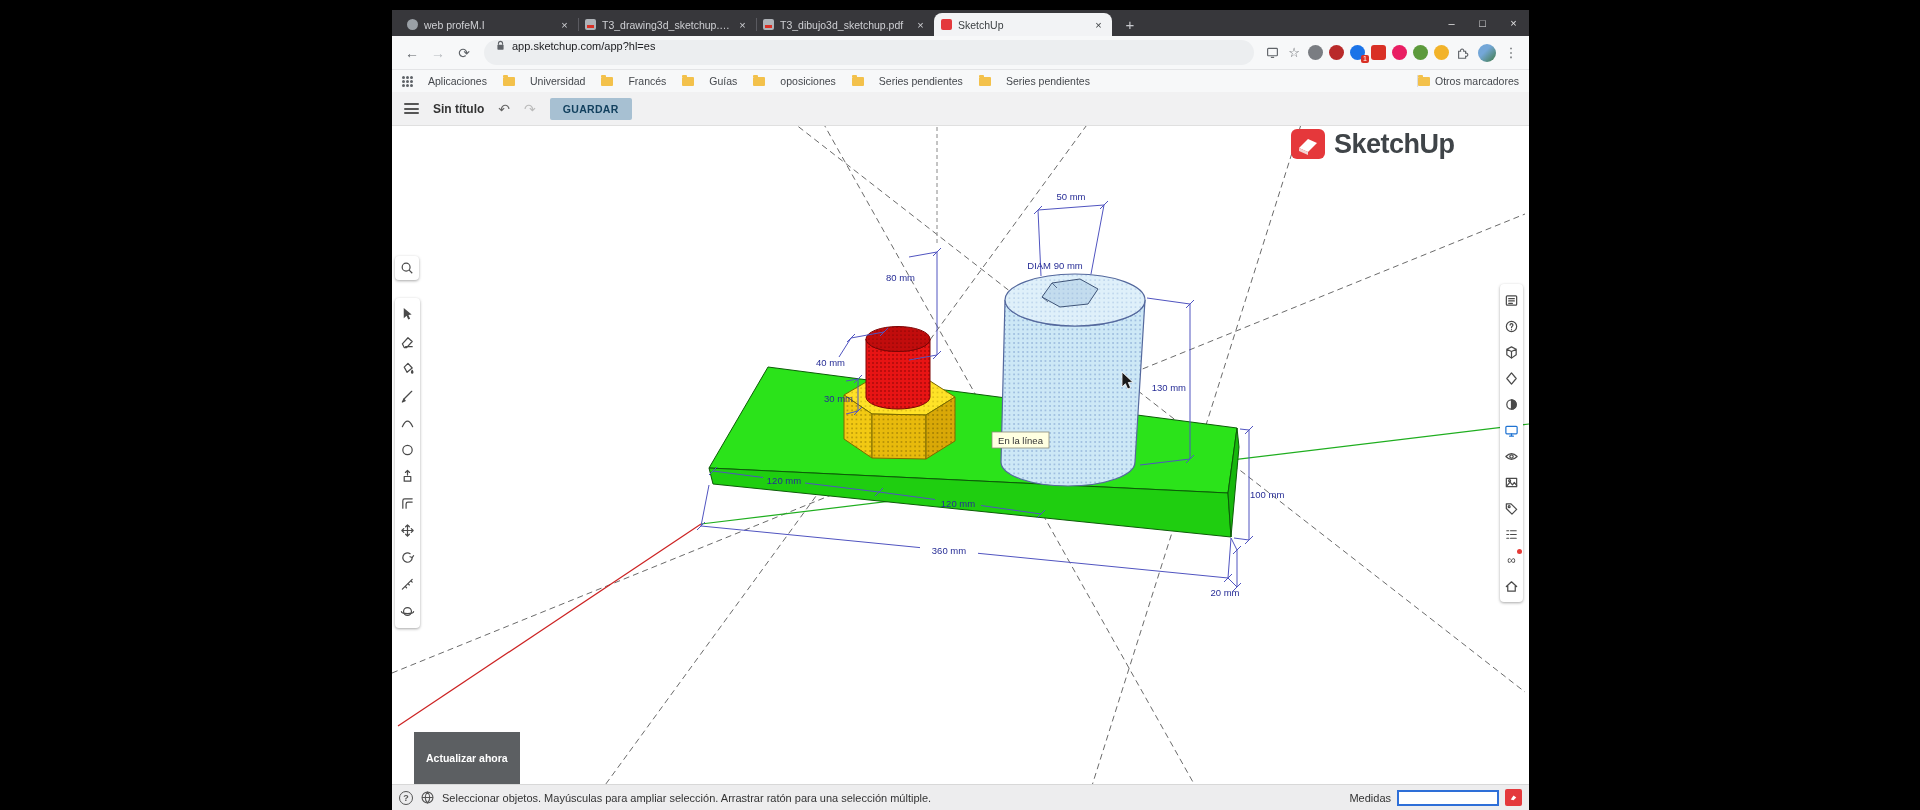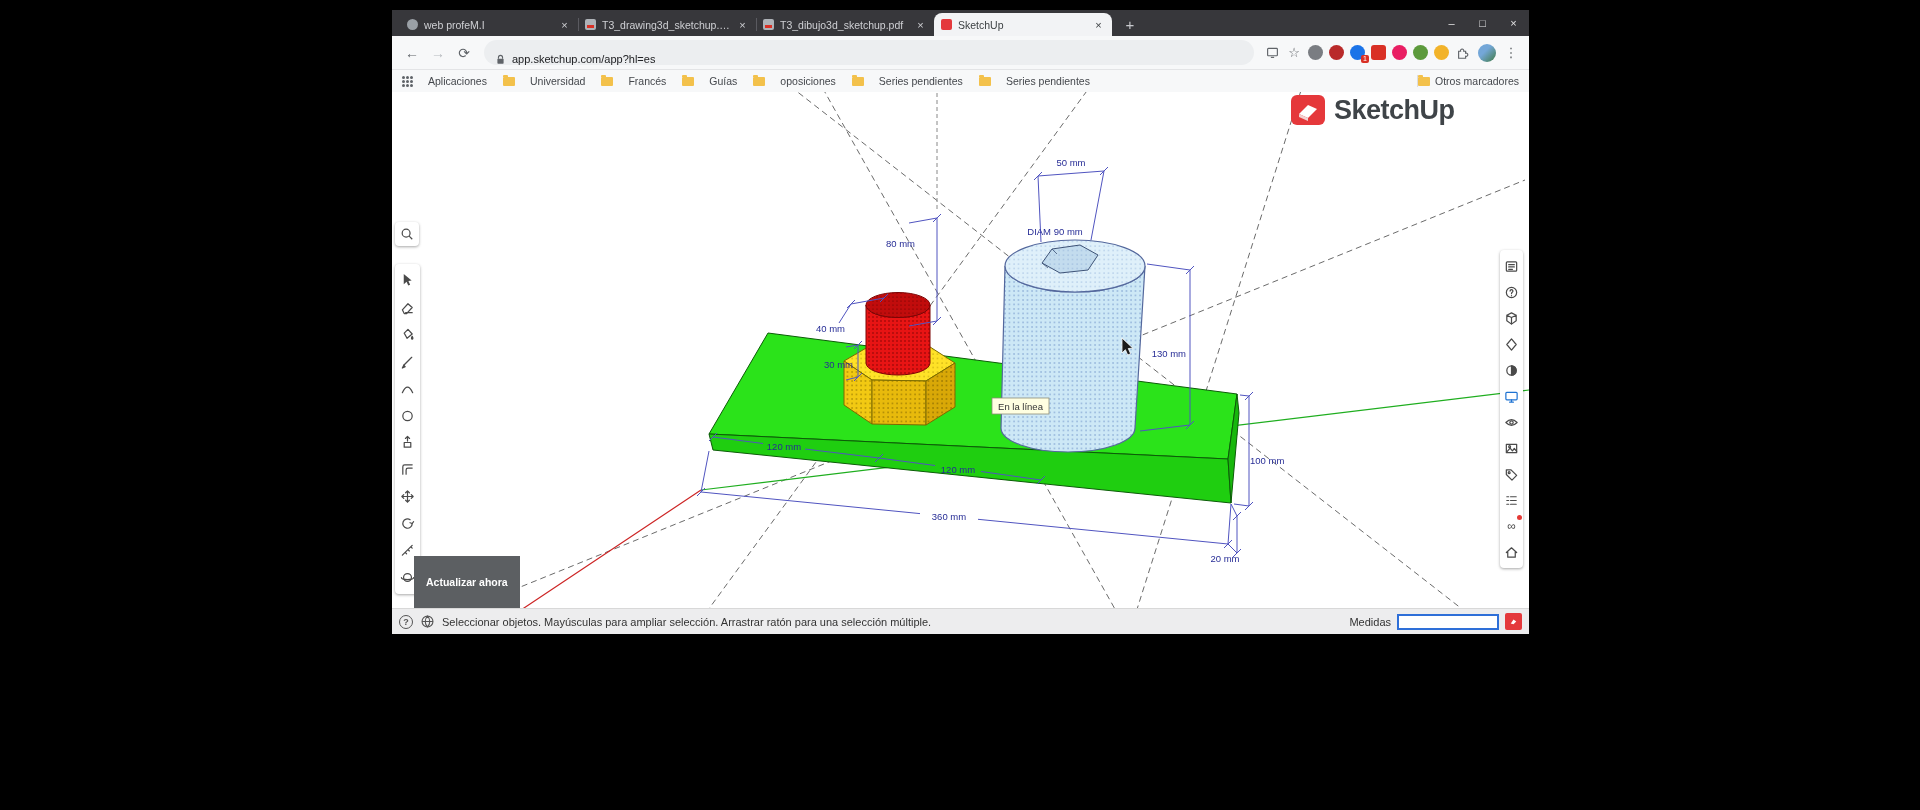--- a/index.html
+++ b/index.html
@@ -1,17 +1,17 @@
 <!DOCTYPE html>
 <html><head>
 <meta charset="utf-8">
 <style>
   html,body{margin:0;padding:0;width:1920px;height:810px;background:#000;font-family:"Liberation Sans",sans-serif;overflow:hidden}
   *{box-sizing:border-box}
-  .window{position:absolute;left:392px;top:10px;width:1137px;height:624px;display:flex;flex-direction:column;background:#fff}
+  .window{position:absolute;left:392px;top:10px;width:1137px;height:800px;display:flex;flex-direction:column;background:#fff}
 
   
   .tabstrip{height:26px;background:#37373b;display:flex;align-items:flex-end;padding-left:8px;position:relative;flex:none}
   .tab{width:178px;height:23px;display:flex;align-items:center;gap:6px;padding:0 7px;font-size:10.5px;color:#cfd0d4;position:relative}
   .tab+.tab::before{content:"";position:absolute;left:0;top:5px;bottom:5px;width:1px;background:#5a5a60}
   .tab.active{background:#f2f3f5;color:#3c4043;border-radius:8px 8px 0 0}
   .tab.active::before{display:none}
   .tab .ttl{flex:1;white-space:nowrap;overflow:hidden;text-overflow:ellipsis}
   .tab .close{font-size:11px;width:13px;text-align:center;flex:none}
   .favicon{width:11px;height:11px;flex:none;border-radius:2px}
@@ -20,21 +20,21 @@
   .fav-pdf::after{content:"";position:absolute;left:2px;bottom:2px;width:7px;height:3px;background:#d93025}
   .fav-su{background:#e4393c}
   .newtab{width:24px;height:22px;margin:0 0 1px 6px;color:#c8c9cd;font-size:15px;display:flex;align-items:center;justify-content:center}
   .wincontrols{position:absolute;right:0;top:0;height:25px;display:flex}
   .winbtn{width:31px;display:flex;align-items:center;justify-content:center;color:#e4e4e6;font-size:11px}
 
   
   .navbar{height:34px;background:#f7f8f9;display:flex;align-items:center;padding:0 8px;gap:2px;flex:none;border-bottom:1px solid #e3e4e6}
   .navbtn{width:24px;height:24px;display:flex;align-items:center;justify-content:center;font-size:14px;color:#5f6368;border-radius:50%;flex:none}
   .navbtn.disabled{color:#b7babf}
-  .omnibox{flex:1;height:25px;background:#eceef0;border-radius:13px;display:flex;align-items:flex-end;gap:6px;padding:0 11px;margin:0 6px;min-width:0}
+  .omnibox{flex:1;height:25px;background:#eceef0;border-radius:13px;display:flex;align-items:flex-start;gap:6px;padding:0 11px;margin:0 6px;min-width:0}
   .omnibox .url{font-size:11px;color:#202124;white-space:nowrap;overflow:hidden}
   .ibtn{width:20px;height:20px;display:flex;align-items:center;justify-content:center;color:#5f6368;flex:none;font-size:13px}
   .ext{width:15px;height:15px;border-radius:50%;flex:none;position:relative;margin:0 2px}
   .e1{background:#7a7d82}.e2{background:#b92a2a}.e3{background:#1a73e8}.e4{background:#d93025;border-radius:3px}
   .e5{background:#e91e63}.e6{background:#5c9a3c}.e7{background:#f2b32a}
   .badge{position:absolute;right:-4px;bottom:-3px;background:#d93025;color:#fff;font-size:7px;line-height:8px;border-radius:2px;padding:0 2px}
   .avatar{width:18px;height:18px;border-radius:50%;background:linear-gradient(135deg,#74a7d8 40%,#3f7a42);flex:none;margin:0 3px}
 
   
   .bookmarks{height:22px;background:#f7f8f9;display:flex;align-items:center;padding:0 10px;font-size:10.5px;color:#44474c;flex:none}
@@ -192,20 +192,31 @@
     <div class="bm">
         <span class="folder"></span>
         <span>Series pendientes</span>
       </div>
     <div class="bm-right">
         <span class="folder"></span>
         <span>Otros marcadores</span>
       </div>
   </div>
 
+  <div class="su-toolbar">
+    <span class="hamburger">
+        <i></i>
+        <i></i>
+        <i></i>
+      </span>
+    <span class="su-title">Sin título</span>
+    <span class="histbtn">↶</span>
+    <span class="histbtn disabled">↷</span>
+    <span class="savebtn">GUARDAR</span>
+  </div>
 
   <div class="canvas">
 
     <svg class="scene" width="1137" height="658" viewBox="0 0 1137 658">
       <defs>
         <pattern id="patBlue" width="4.5" height="4.5" patternUnits="userSpaceOnUse">
             <rect width="4.5" height="4.5" fill="#cde8f6"></rect>
             <circle cx="1" cy="1" r=".7" fill="#6f93c9"></circle>
           </pattern>
         <pattern id="patBlueTop" width="4.5" height="4.5" patternUnits="userSpaceOnUse">

